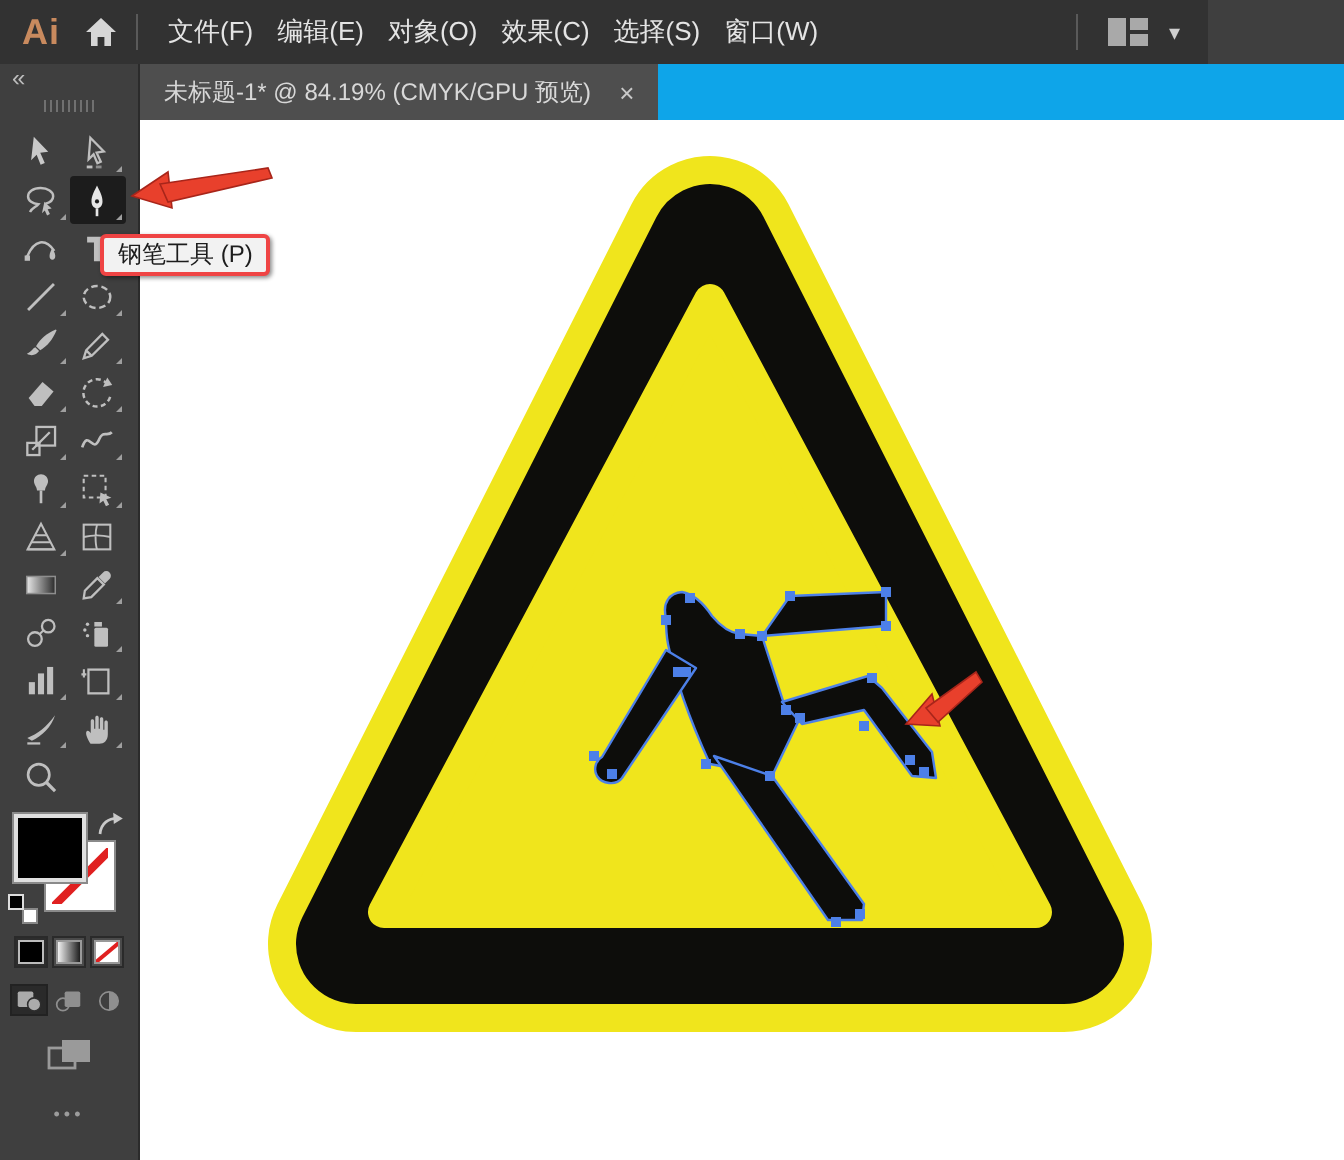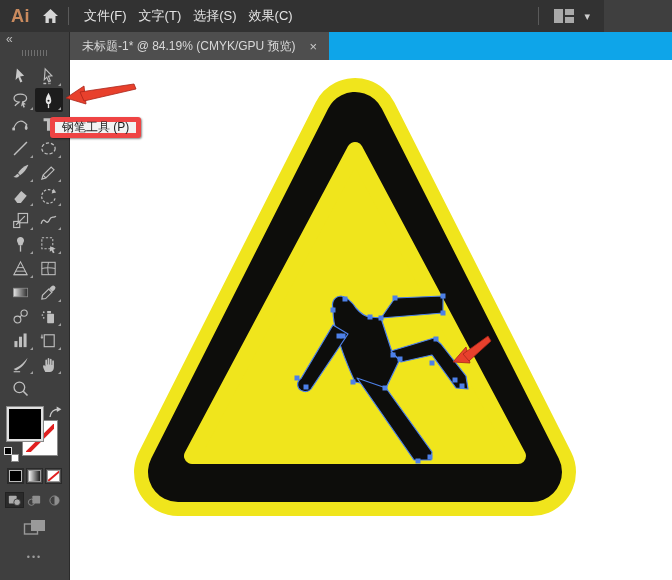--- a/index.html
+++ b/index.html
@@ -76,42 +76,44 @@
   .mbtn.active { background:#2A2A2A; border:1px solid #222; }
 
   .screenmode { margin-top:10px; display:flex; justify-content:center; }
   .dots { margin-top:14px; text-align:center; color:#9C9C9C; font-size:9px; letter-spacing:2px; }
 
   
   .canvas { position:absolute; left:70px; top:60px; width:602px; height:520px; background:#FFFFFF; }
 
   
   .tooltip { position:absolute; left:50px; top:117px; height:21px; padding:0 7px;
-    background:#F2F2F2; border:5px solid #ef4444; border-radius:3px;
+    background:#F2F2F2; border:2px solid #ef4444; border-radius:3px;
     box-shadow:1px 1px 2px rgba(0,0,0,0.45); color:#1C1C1C; font-size:12px;
     display:flex; align-items:center; z-index:20; white-space:nowrap; }
 
   .arrow1 { position:absolute; left:58px; top:80px; z-index:25; }
 </style>
 </head>
 <body>
 
 <div class="menubar">
   <span class="logo">Ai</span>
   <span class="home">
     <svg width="17" height="16" viewBox="0 0 17 16">
         <path d="M8.5 1 L16 8 H13.5 V15 H10.2 V10.5 H6.8 V15 H3.5 V8 H1 Z" fill="#D6D6D6"></path>
       </svg>
   </span>
   <span class="vsep"></span>
   <div class="menu-items">
       <div class="menu-item">文件(F)</div>
-      <div class="menu-item">文字(T)</div>
+      <div class="menu-item">编辑(E)</div>
+      <div class="menu-item">对象(O)</div>
+      <div class="menu-item">效果(C)</div>
       <div class="menu-item">选择(S)</div>
-      <div class="menu-item">效果(C)</div>
+      <div class="menu-item">窗口(W)</div>
     </div>
   <div class="mb-right">
     <span class="vsep"></span>
     <span class="ws-icon">
         <span class="a"></span>
         <span class="b"></span>
         <span class="c"></span>
       </span>
     <span class="chev">▾</span>
   </div>

